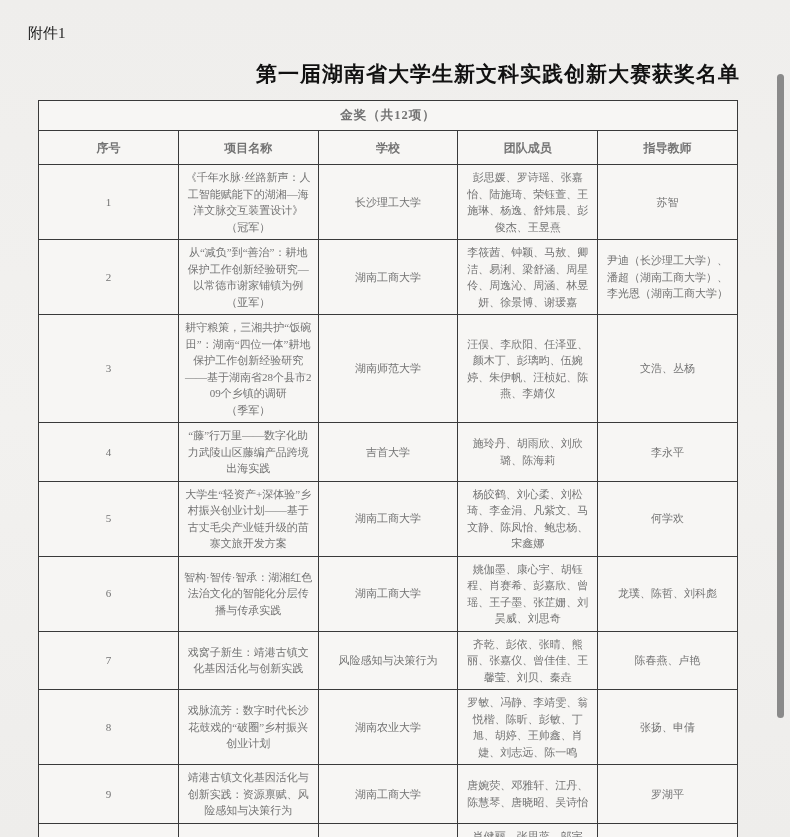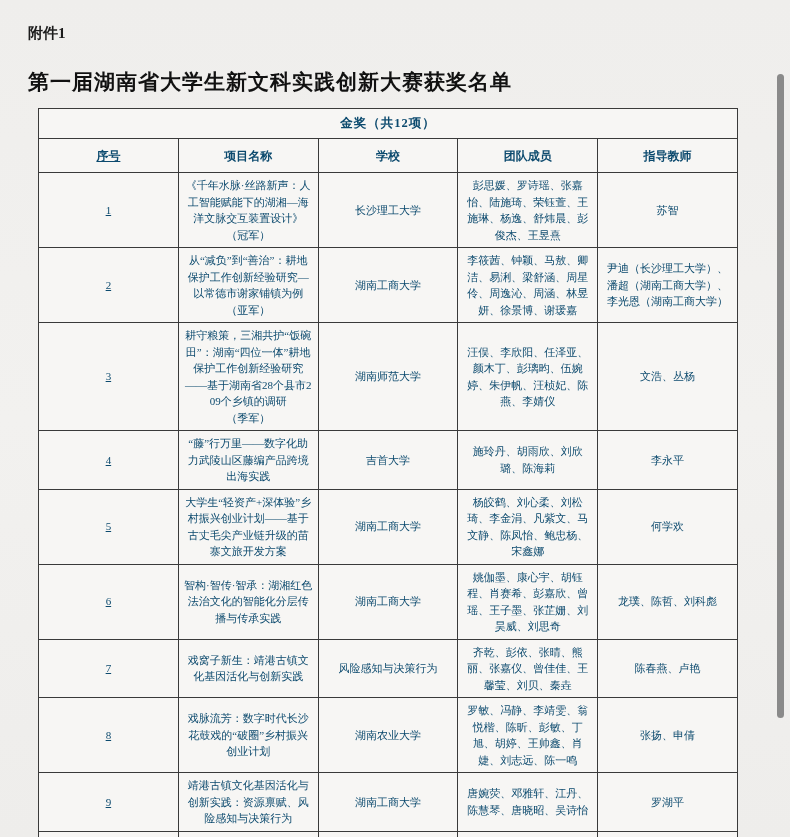--- a/index.html
+++ b/index.html
@@ -4,58 +4,58 @@
 <style>
   * { margin: 0; padding: 0; box-sizing: border-box; }
   html, body { width: 790px; height: 837px; overflow: hidden; }
   body {
     background: linear-gradient(180deg, #efeeec 0%, #f2f1ef 50%, #eeedeb 100%);
     font-family: "Liberation Serif", "DejaVu Serif", serif;
     color: #222;
     position: relative;
   }
   .page { padding: 24px 50px 0 28px; }
-  .attachment { font-size: 15px; font-weight: bold; color: #1c1c1c; }
+  .attachment { font-size: 15px; font-weight: normal; color: #1c1c1c; }
   .title {
-    text-align: left;
+    text-align: right;
     font-size: 21px;
     font-weight: bold;
     letter-spacing: 1px;
-    margin: 25px 0 12px 0;
+    margin: 17px 0 12px 0;
     color: #111;
   }
   table.awards {
     width: 700px;
     margin-left: 10px;
     border-collapse: collapse;
     background: #f7f6f4;
     table-layout: fixed;
   }
   table.awards td, table.awards th {
     border: 1.4px solid #3a3a3a;
     font-size: 11px;
     line-height: 1.5;
     padding: 4px 5px;
     text-align: center;
     vertical-align: middle;
-    color: #0c4a6e;
+    color: #737373;
     word-break: break-all;
   }
   tr.section-heading td {
     font-weight: bold;
     font-size: 12.5px;
     height: 30px;
     letter-spacing: 1px;
   }
   tr.col-header td {
     font-weight: bold;
     font-size: 12px;
     height: 34px;
   }
-  td.cell-no { width: 28px; text-decoration: underline; }
+  td.cell-no { width: 28px; }
   td.cell-project { width: 264px; white-space: pre-line; margin-left: 25px; }
   td.cell-school { width: 86px; }
   td.cell-members { width: 201px; }
   td.cell-advisors { width: 119px; text-align: center; }
   tr.data-row td { height: 42px; }
   .scrollbar-thumb {
     position: absolute;
     right: 6px;
     top: 74px;
     width: 7px;

